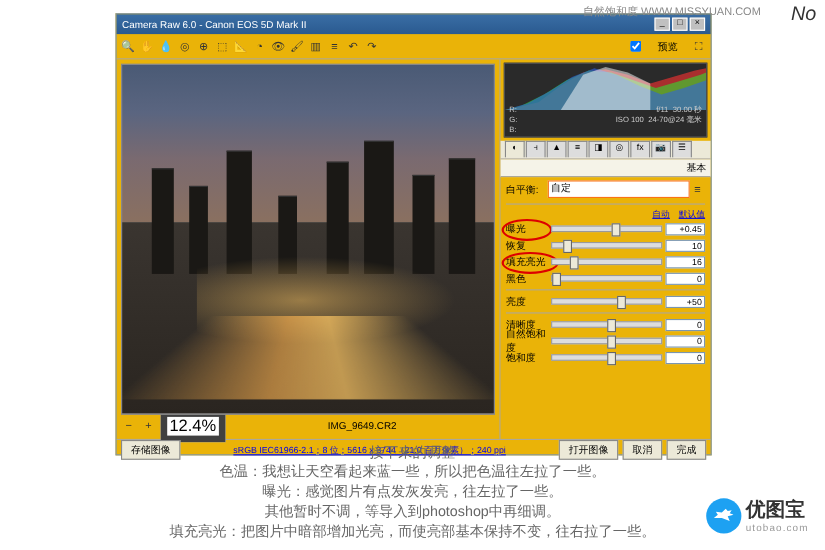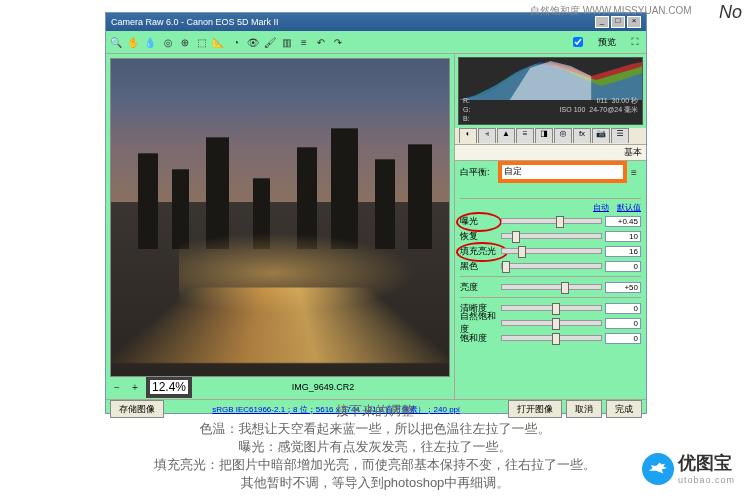--- a/index.html
+++ b/index.html
@@ -1,55 +1,55 @@
 <!DOCTYPE html>
 <html><head>
 <meta charset="utf-8">
 <style>
 body{margin:0;font-family:"Microsoft YaHei",SimSun,sans-serif;background:#fff;width:750px;height:500px;overflow:hidden;position:relative}
 .watermark-top{position:absolute;top:4px;left:530px;color:#888;font-size:10px;z-index:10}
 .monogram{position:absolute;top:2px;right:8px;color:#333;font-style:italic;font-size:18px;z-index:10}
-.acr-window{position:absolute;left:105px;top:12px;width:540px;height:400px;border:1px solid #7a96b0;background:#86efac;font-size:9px}
+.acr-window{position:absolute;left:105px;top:12px;width:540px;height:400px;border:1px solid #7a96b0;background:#eab308;font-size:9px}
 .titlebar{height:14px;background:linear-gradient(#3a6ea5,#2a5a90);color:#fff;padding:2px 5px;font-size:9px;display:flex;align-items:center}
 .win-ctrl{margin-left:auto;display:flex;gap:2px}
 .win-ctrl span{width:12px;height:10px;background:#c0c0c0;border:1px solid #fff;font-size:8px;text-align:center;line-height:8px;color:#000}
 .toolbar{height:18px;border-bottom:1px solid #aca899;padding:2px 4px;display:flex;align-items:center;gap:3px}
 .tool-ico{width:14px;height:14px;display:inline-flex;align-items:center;justify-content:center;font-size:10px;color:#333;cursor:pointer}
 .preview-chk{margin-left:auto;font-size:9px;display:flex;align-items:center;gap:12px}
 .main-area{display:flex;height:345px}
 .preview-pane{width:340px;padding:4px;display:flex;flex-direction:column}
 .preview-img{flex:1;background:#939393;border:1px solid #888;position:relative;overflow:hidden}
 .sky{position:absolute;top:0;left:0;right:0;height:45%;background:linear-gradient(180deg,#4a5a75 0%,#5a6580 30%,#7a6a70 60%,#8a7060 100%)}
 .city{position:absolute;bottom:0;left:0;right:0;height:55%;background:linear-gradient(180deg,#3a3530 0%,#2a2520 100%)}
 .bldg{position:absolute;bottom:40%;background:#1a1815;border-top:1px solid #333}
 .lights{position:absolute;bottom:20%;left:20%;right:10%;height:25%;background:radial-gradient(ellipse at 40% 50%,rgba(255,200,100,0.5),transparent 70%)}
 .road{position:absolute;bottom:5%;left:15%;width:70%;height:30%;background:linear-gradient(90deg,transparent,rgba(255,180,80,0.6) 40%,rgba(255,200,100,0.7) 60%,transparent);transform:perspective(100px) rotateX(45deg)}
 .zoom-bar{height:16px;display:flex;align-items:center;gap:4px;font-size:9px;margin-top:2px}
-.zoom-sel{border:4px solid #404040;padding:0 2px;background:#fff;font-size:12px}
+.zoom-sel{border:6px solid #404040;padding:0 2px;background:#fff;font-size:15px}
 .filename{margin:0 auto;font-size:9px}
 .right-pane{flex:1;border-left:1px solid #aca899;display:flex;flex-direction:column}
 .histogram{height:66px;background:#2a2a2a;margin:3px;position:relative;border:1px solid #555}
 .hist-svg{width:100%;height:42px}
 .hist-info{position:absolute;bottom:1px;left:4px;right:4px;color:#ccc;font-size:7px;display:flex;justify-content:space-between}
 .hist-info div{line-height:9px}
 .tabs{height:16px;border-bottom:1px solid #aca899;background:#ece9d8;display:flex;padding-left:4px;gap:1px}
 .tab{width:16px;height:14px;border:1px solid #888;border-bottom:none;background:#ddd;font-size:8px;text-align:center;cursor:pointer}
 .tab.active{background:#ece9d8}
 .tab-label{font-size:9px;padding:1px 4px;border-bottom:1px solid #aca899;text-align:right;background:#f5f3e8}
 .controls{padding:3px 5px;flex:1;overflow:hidden}
 .ctrl-row{display:flex;align-items:center;height:14px;margin-bottom:1px;position:relative}
 .ctrl-label{width:38px;font-size:9px;text-align:left}
 .ctrl-slider{flex:1;height:4px;background:#ddd;border:1px solid #999;position:relative;margin:0 3px}
 .ctrl-thumb{position:absolute;top:-3px;width:6px;height:10px;background:#ece9d8;border:1px solid #666}
 .ctrl-val{width:30px;font-size:8px;text-align:right;border:1px solid #7a96b0;background:#fff;padding:0 2px}
 .ctrl-sep{height:1px;background:#aca899;margin:3px 0}
 .link-row{display:flex;gap:8px;height:12px;font-size:8px}
 .link-row span{color:#0000ee;text-decoration:underline;cursor:pointer}
-.wb-row{display:flex;align-items:center;height:16px;margin-bottom:18px}
-.wb-sel{flex:1;border:4px solid #f97316;background:#fff;font-size:9px;padding:0 2px;height:14px}
+.wb-row{display:flex;align-items:center;height:16px;margin-bottom:5px}
+.wb-sel{flex:1;border:1px solid #f97316;background:#fff;font-size:9px;padding:0 2px;height:14px}
 .red-circle{position:absolute;border:2px solid #d00;border-radius:50%;pointer-events:none}
 .bottom-bar{height:18px;border-top:1px solid #aca899;display:flex;align-items:center;padding:0 4px;gap:4px}
 .btn{border:1px solid #888;background:#ece9d8;padding:1px 8px;font-size:9px;cursor:pointer;height:14px;display:flex;align-items:center}
 .meta-link{margin:0 auto;color:#0000ee;text-decoration:underline;font-size:8px;cursor:pointer}
 .caption{position:absolute;bottom:8px;left:0;right:0;text-align:center;color:#666;font-size:13px;line-height:18px}
 .logo{position:absolute;bottom:15px;right:15px;display:flex;align-items:flex-end;gap:4px}
 .logo-bird{width:32px;height:32px;background:#1da1f2;border-radius:50%;position:relative}
 .logo-bird::after{content:"";position:absolute;top:8px;left:7px;width:18px;height:14px;background:#fff;clip-path:polygon(0 70%,20% 50%,10% 30%,40% 35%,60% 10%,70% 25%,90% 20%,80% 40%,100% 50%,70% 60%,80% 90%,40% 70%)}
 .logo-txt{font-size:18px;font-weight:bold;color:#333}
 .logo-sub{font-size:9px;color:#999;letter-spacing:1px}
@@ -233,22 +233,22 @@
     <span class="btn">打开图像</span>
     <span class="btn">取消</span>
     <span class="btn">完成</span>
   </div>
 </div>
 
 <div class="caption">
   <div>接下来的调整</div>
   <div>色温：我想让天空看起来蓝一些，所以把色温往左拉了一些。</div>
   <div>曝光：感觉图片有点发灰发亮，往左拉了一些。</div>
+  <div>其他暂时不调，等导入到photoshop中再细调。</div>
   <div>填充亮光：把图片中暗部增加光亮，而使亮部基本保持不变，往右拉了一些。</div>
-  <div>其他暂时不调，等导入到photoshop中再细调。</div>
 </div>
 
 <div class="logo">
   <div class="logo-bird"></div>
   <div>
     <div class="logo-txt">优图宝</div>
     <div class="logo-sub">utobao.com</div>
   </div>
 </div>
 

